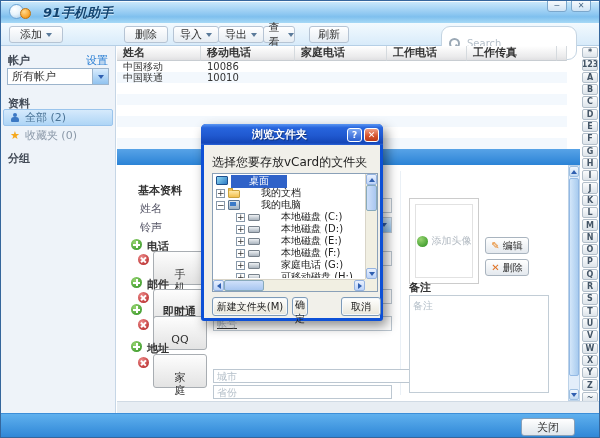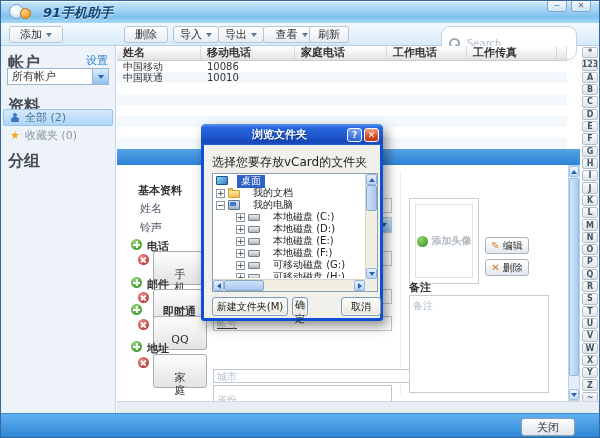--- a/index.html
+++ b/index.html
@@ -29,21 +29,21 @@
   .tri-down{width:0;height:0;border-left:3px solid transparent;border-right:3px solid transparent;border-top:4px solid #5a7a9a;}
   .searchbox{position:absolute;left:440px;top:3px;width:136px;height:17px;background:#fff;border:1px solid #c4d4e2;border-radius:9px;
     display:flex;align-items:center;padding:16px 7px;box-sizing:border-box;}
   .search-icon{width:7px;height:7px;border:2px solid #9aa8b5;border-radius:50%;position:relative;margin-right:5px;flex:none;}
   .search-icon::after{content:"";position:absolute;width:4px;height:2px;background:#9aa8b5;transform:rotate(45deg);left:4px;top:5px;}
   .search-input{border:none;outline:none;flex:1;font-size:10px;color:#333;background:transparent;min-width:0;}
   ::placeholder{color:#b4bfc9;opacity:1;}
 
   
   .sidebar{position:absolute;left:0;top:45px;width:115px;height:367px;background:#eef3f9;border-right:1px solid #c6d6e6;box-sizing:border-box;}
-  .sb-heading{position:absolute;left:7px;font-size:16px;font-weight:bold;color:#444c58;}
+  .sb-heading{position:absolute;left:7px;font-size:11px;font-weight:bold;color:#444c58;}
   .sb-link{position:absolute;right:7px;top:7px;font-size:11px;color:#2b7fd4;cursor:pointer;}
   .sb-select{position:absolute;left:6px;top:22px;width:102px;height:17px;background:#fff;border:1px solid #9cb4cc;
     font-size:11px;color:#333;line-height:15px;padding-left:4px;box-sizing:border-box;cursor:pointer;}
   .sb-select .arrow{position:absolute;right:0;top:0;bottom:0;width:15px;background:linear-gradient(180deg,#d9ecfd,#90c2ef);
     border-left:1px solid #9cb4cc;display:flex;align-items:center;justify-content:center;}
   .sb-item{position:absolute;left:2px;width:110px;height:17px;font-size:11px;color:#8a98a8;display:flex;align-items:center;gap:5px;
     padding-left:6px;box-sizing:border-box;cursor:pointer;border:1px solid transparent;}
   .sb-item.selected{background:linear-gradient(180deg,#d6eafc,#aed5f6);border:1px solid #9ac4ec;border-radius:2px;color:#4a7396;}
   .person-icon{width:10px;height:10px;position:relative;flex:none;}
   .person-icon::before{content:"";position:absolute;left:3px;top:0;width:4px;height:4px;border-radius:50%;background:#3b78c4;}
@@ -76,21 +76,21 @@
   .remove-icon{width:11px;height:11px;border-radius:50%;background:radial-gradient(circle at 35% 30%,#ee8a8a,#bb3333 80%);position:absolute;cursor:pointer;}
   .remove-icon::before,.remove-icon::after{content:"";position:absolute;left:2.2px;top:4.6px;width:6.6px;height:1.8px;background:#fff;}
   .remove-icon::before{transform:rotate(45deg);} .remove-icon::after{transform:rotate(-45deg);}
   .type-btn{position:absolute;width:54px;height:16px;background:linear-gradient(180deg,#fdfdfd,#e3e3e3);border:1px solid #a8adb2;
     border-radius:3px;font-size:11px;color:#333;line-height:13px;text-align:center;cursor:pointer;padding:16px;box-sizing:border-box;}
   .form-input{position:absolute;height:15px;border:1px solid #bcc7d1;font-size:10px;padding:0 3px;box-sizing:border-box;color:#333;background:#fff;}
   .ring-select{position:absolute;left:89px;top:52px;width:186px;height:16px;background:#fff;border:1px solid #bcc7d1;
     font-size:10px;color:#333;line-height:14px;padding-left:4px;box-sizing:border-box;cursor:pointer;}
   .ring-select .arrow{position:absolute;right:0;top:0;bottom:0;width:14px;background:linear-gradient(180deg,#d9ecfd,#90c2ef);
     border-left:1px solid #bcc7d1;display:flex;align-items:center;justify-content:center;}
-  .avatar-box{position:absolute;left:292px;top:33px;width:70px;height:86px;border:1px solid #cccccc;background:#fff;padding:5px;box-sizing:border-box;font-weight:bold;}
+  .avatar-box{position:absolute;left:292px;top:33px;width:70px;height:86px;border:1px solid #cccccc;background:#fff;padding:5px;box-sizing:border-box;}
   .avatar-inner{width:100%;height:100%;border:1px solid #e2e2e2;display:flex;align-items:center;justify-content:center;gap:4px;
     color:#b2bac2;font-size:10px;cursor:pointer;box-sizing:border-box;}
   .plus-inline{position:static;width:11px;height:11px;border-radius:50%;background:radial-gradient(circle at 35% 30%,#97d470,#3f9c2e 80%);position:relative;flex:none;}
   .side-btn{position:absolute;left:368px;width:44px;height:17px;background:linear-gradient(180deg,#ffffff,#e4e9ee);border:1px solid #a9b4bf;
     border-radius:3px;font-size:10px;color:#333;cursor:pointer;display:flex;align-items:center;justify-content:center;gap:3px;padding:0;box-sizing:border-box;}
   .pencil-glyph{color:#e8821e;font-size:10px;line-height:1;}
   .xmark-glyph{color:#e07020;font-size:10px;font-weight:bold;line-height:1;}
   .notes{position:absolute;left:292px;top:130px;width:140px;height:98px;border:1px solid #c2cdd6;resize:none;font-size:10px;
     padding:3px;box-sizing:border-box;color:#333;outline:none;}
 
@@ -126,21 +126,21 @@
   .dlg-btn{width:15px;height:14px;border-radius:3px;border:1px solid #ffffff;font-size:9px;font-weight:bold;color:#fff;
     display:flex;align-items:center;justify-content:center;margin-left:2px;cursor:pointer;box-sizing:border-box;flex:none;}
   .dlg-help{background:linear-gradient(180deg,#7aa6f4,#2a5fd0);}
   .dlg-close{background:linear-gradient(180deg,#f0a086,#d6512a 60%,#b83a18);}
   .dlg-desc{position:absolute;left:8px;top:27px;font-size:12px;color:#222;}
   .tree-box{position:absolute;left:8px;top:46px;width:166px;height:119px;background:#fff;border:1px solid #8aa0b8;box-sizing:border-box;overflow:hidden;}
   .tree-content{position:absolute;left:1px;top:1px;right:13px;bottom:13px;overflow:hidden;}
   .tree-row{height:12px;display:flex;align-items:center;font-size:10px;color:#222;white-space:nowrap;cursor:pointer;box-sizing:border-box;}
   .expander{width:9px;height:9px;border:1px solid #8899aa;background:#fff;font-size:9px;line-height:7px;text-align:center;color:#333;
     margin-right:3px;box-sizing:border-box;flex:none;cursor:pointer;}
-  .tlabel{padding:0 4px;margin-left:8px;}
+  .tlabel{padding:0 18px;margin-left:2px;}
   .tlabel.selected{background:#2f62c8;color:#fff;}
   .ticon{width:13px;height:12px;flex:none;position:relative;}
   .ticon.desktop::before{content:"";position:absolute;left:0;top:1px;width:12px;height:9px;border-radius:1px;
     background:linear-gradient(135deg,#8fd8f2,#2f7cc4);border:1px solid #1d4f8c;box-sizing:border-box;}
   .ticon.folder-docs::before{content:"";position:absolute;left:0;top:3px;width:12px;height:8px;border-radius:1px;
     background:linear-gradient(180deg,#ffe9a6,#f2c04e);border:1px solid #caa23c;box-sizing:border-box;}
   .ticon.folder-docs::after{content:"";position:absolute;left:0;top:1px;width:5px;height:3px;border-radius:1px 1px 0 0;
     background:#f2c04e;border:1px solid #caa23c;border-bottom:none;box-sizing:border-box;}
   .ticon.computer::before{content:"";position:absolute;left:0;top:1px;width:12px;height:10px;border-radius:1px;
     background:linear-gradient(180deg,#dde7f0,#9fb2c4);border:1px solid #5a7490;box-sizing:border-box;}
@@ -183,21 +183,21 @@
       <span>删除</span>
     </button>
     <button class="tbtn" style="left:172px;width:46px;">
       <span>导入</span>
         <i class="tri-down"></i>
     </button>
     <button class="tbtn" style="left:217px;width:46px;">
       <span>导出</span>
         <i class="tri-down"></i>
     </button>
-    <button class="tbtn" style="left:262px;width:57px;">
+    <button class="tbtn" style="left:262px;width:32px;">
       <span>查看</span>
         <i class="tri-down"></i>
     </button>
     <button class="tbtn" style="left:308px;width:40px;">
       <span>刷新</span>
     </button>
     <span class="searchbox">
       <i class="search-icon"></i>
       <input class="search-input" placeholder="Search" style="">
     </span>
@@ -286,21 +286,21 @@
     <span class="d-heading" style="left:30px;top:139px;margin-left:16px;">即时通</span>
     <i class="remove-icon" style="left:21px;top:154px;"></i>
     <button class="type-btn" style="left:36px;top:151px;">QQ</button>
     <input class="form-input" style="left: 96px; top: 151px; width: 179px; text-decoration: underline;" placeholder="帐号">
 
     <i class="plus-icon" style="left:14px;top:176px;"></i>
     <span class="d-heading" style="left:30px;top:176px;">地址</span>
     <i class="remove-icon" style="left:21px;top:192px;"></i>
     <button class="type-btn" style="left:36px;top:189px;">家庭</button>
     <input class="form-input" style="left: 96px; top: 204px; width: 213px; height: 14px;" placeholder="城市">
-    <input class="form-input" style="left: 96px; top: 220px; width: 179px; height: 28px;" placeholder="省份">
+    <input class="form-input" style="left: 96px; top: 220px; width: 179px; height: 14px;" placeholder="省份">
 
     <div class="avatar-box">
       <div class="avatar-inner">
         <i class="plus-inline"></i>
         <span>添加头像</span>
       </div>
     </div>
     <button class="side-btn" style="top:72px;">
       <span class="pencil-glyph">✎</span>
       <span>编辑</span>
@@ -399,21 +399,21 @@
             <span class="tlabel">本地磁盘 (E:)</span>
           </div>
           <div class="tree-row" style="padding-left: 22px;">
             <span class="expander">+</span>
             <span class="ticon drive"></span>
             <span class="tlabel">本地磁盘 (F:)</span>
           </div>
           <div class="tree-row" style="padding-left: 22px;">
             <span class="expander">+</span>
             <span class="ticon drive"></span>
-            <span class="tlabel">可移动磁盘 (G:)</span>
+            <span class="tlabel">家庭电话 (G:)</span>
           </div>
           <div class="tree-row" style="padding-left: 22px;">
             <span class="expander">+</span>
             <span class="ticon drive"></span>
             <span class="tlabel">可移动磁盘 (H:)</span>
           </div>
         </div>
       <div class="tree-vscroll">
         <span class="xp-arrow" style="top:0;left:0;">
             <i class="tri-up-s"></i>

